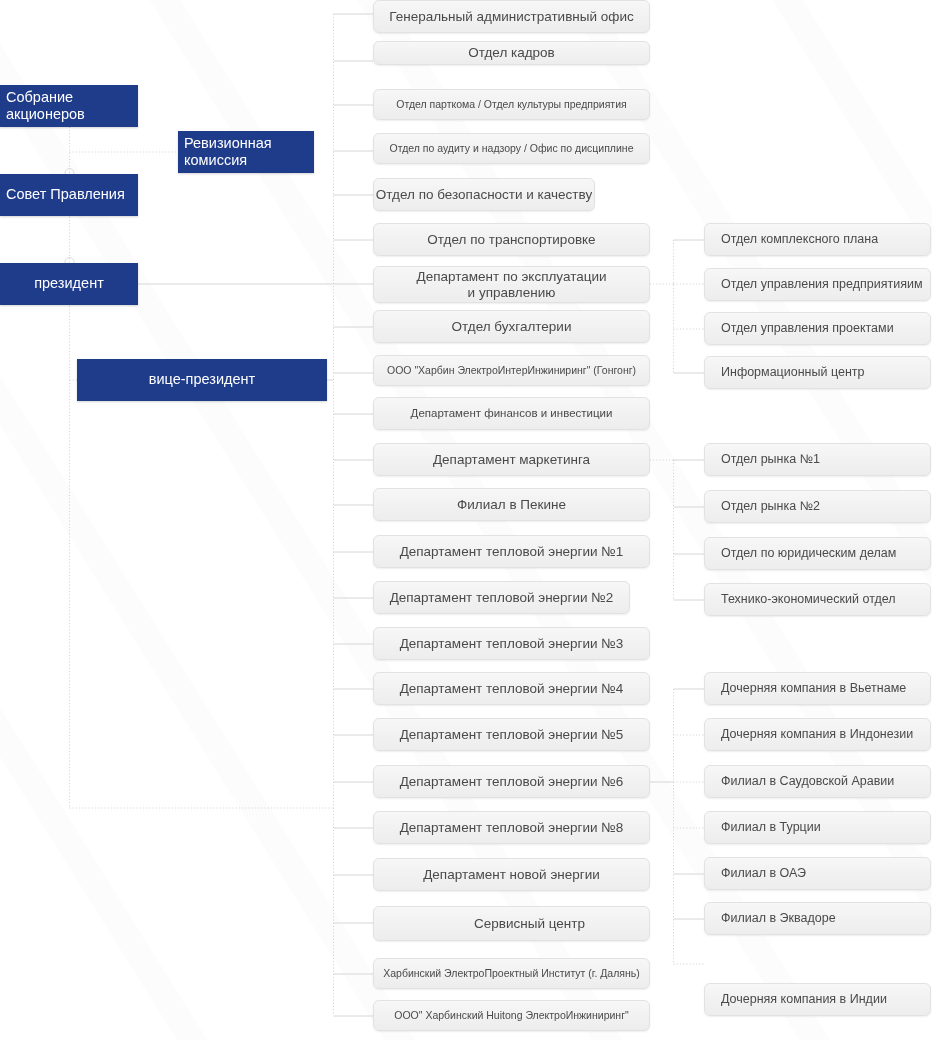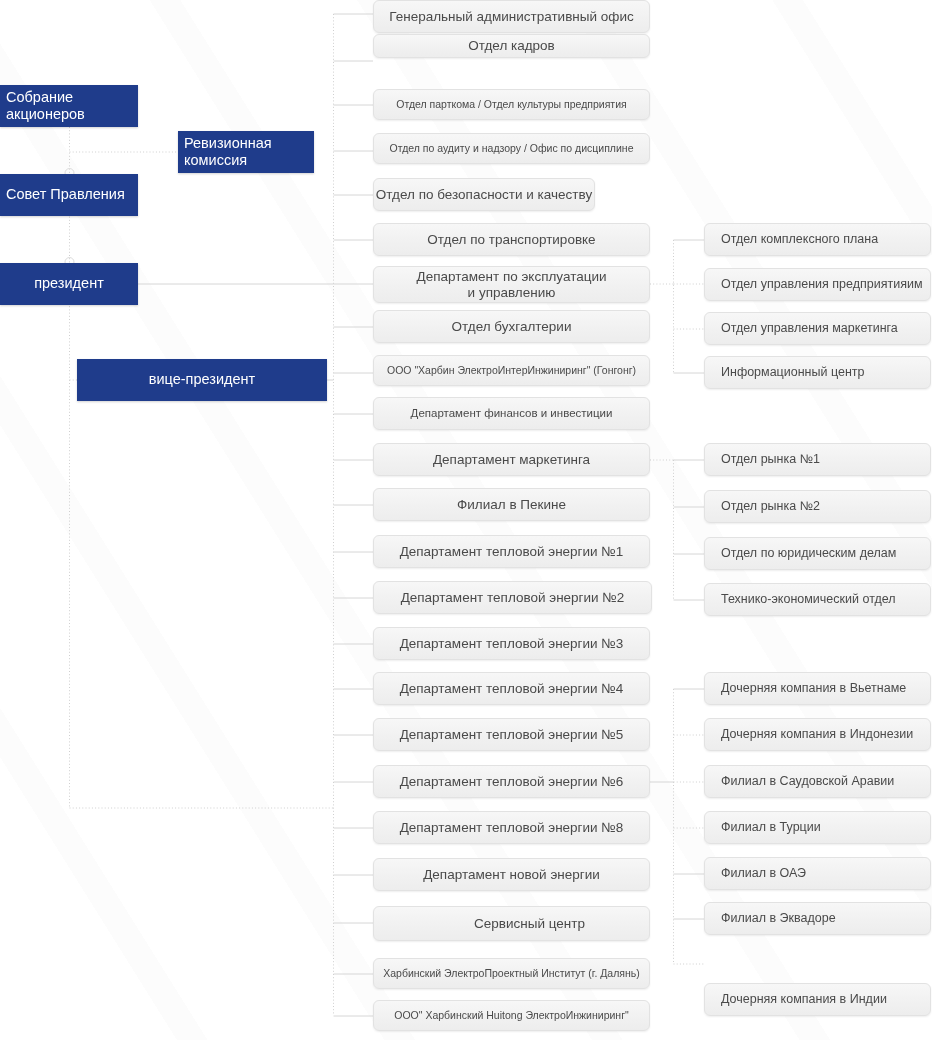--- a/index.html
+++ b/index.html
@@ -190,47 +190,47 @@
 
   <div class="node exec" style="left:0px; top:263px; width:138px; height:42px;">
     <span>президент</span>
   </div>
 
   <div class="node exec" style="left:77px; top:359px; width:250px; height:42px;">
     <span>вице-президент</span>
   </div>
 
   <div class="node dept" style="left:373px; top:0px;    width:277px; height:33px;"><span>Генеральный административный офис</span></div>
-  <div class="node dept" style="left:373px; top:34px;   width:277px; height:24px;"><span>Отдел кадров</span></div>
+  <div class="node dept" style="left:373px; top:41px;   width:277px; height:24px;"><span>Отдел кадров</span></div>
   <div class="node dept xs" style="left:373px; top:89px;  width:277px; height:31px;"><span>Отдел парткома / Отдел культуры предприятия</span></div>
   <div class="node dept xs" style="left:373px; top:133px; width:277px; height:31px;"><span>Отдел по аудиту и надзору / Офис по дисциплине</span></div>
   <div class="node dept" style="left:373px; top:178px; width:222px; height:33px;"><span>Отдел по безопасности и качеству</span></div>
   <div class="node dept" style="left:373px; top:223px; width:277px; height:33px;"><span>Отдел по транспортировке</span></div>
   <div class="node dept" style="left:373px; top:266px; width:277px; height:37px;"><span>Департамент по эксплуатации
 и управлению</span></div>
   <div class="node dept" style="left:373px; top:310px; width:277px; height:33px;"><span>Отдел бухгалтерии</span></div>
   <div class="node dept xs" style="left:373px; top:355px; width:277px; height:31px;"><span>ООО "Харбин ЭлектроИнтерИнжиниринг" (Гонгонг)</span></div>
   <div class="node dept sm" style="left:373px; top:397px; width:277px; height:33px;"><span>Департамент финансов и инвестиции</span></div>
   <div class="node dept" style="left:373px; top:443px; width:277px; height:33px;"><span>Департамент маркетинга</span></div>
   <div class="node dept" style="left:373px; top:488px; width:277px; height:33px;"><span>Филиал в Пекине</span></div>
   <div class="node dept" style="left:373px; top:535px; width:277px; height:33px;"><span>Департамент тепловой энергии №1</span></div>
-  <div class="node dept" style="left:373px; top:581px; width:279px; height:33px;"><span>Департамент тепловой энергии №2</span></div>
+  <div class="node dept" style="left:373px; top:581px; width:257px; height:33px;"><span>Департамент тепловой энергии №2</span></div>
   <div class="node dept" style="left:373px; top:627px; width:277px; height:33px;"><span>Департамент тепловой энергии №3</span></div>
   <div class="node dept" style="left:373px; top:672px; width:277px; height:33px;"><span>Департамент тепловой энергии №4</span></div>
   <div class="node dept" style="left:373px; top:718px; width:277px; height:33px;"><span>Департамент тепловой энергии №5</span></div>
   <div class="node dept" style="left:373px; top:765px; width:277px; height:33px;"><span>Департамент тепловой энергии №6</span></div>
   <div class="node dept" style="left:373px; top:811px; width:277px; height:33px;"><span>Департамент тепловой энергии №8</span></div>
   <div class="node dept" style="left:373px; top:858px; width:277px; height:33px;"><span>Департамент новой энергии</span></div>
   <div class="node dept" style="left:373px; top:906px; width:277px; height:35px;padding-left:36px;"><span>Сервисный центр</span></div>
   <div class="node dept xs" style="left:373px; top:958px; width:277px; height:31px;"><span>Харбинский ЭлектроПроектный Институт (г. Далянь)</span></div>
   <div class="node dept xs" style="left:373px; top:1000px; width:277px; height:31px;"><span>ООО" Харбинский Huitong ЭлектроИнжиниринг"</span></div>
 
   <div class="node dept align-left" style="left:704px; top:223px; width:227px; height:33px;"><span>Отдел комплексного плана</span></div>
   <div class="node dept align-left" style="left:704px; top:268px; width:227px; height:33px;"><span>Отдел управления предприятияим</span></div>
-  <div class="node dept align-left" style="left:704px; top:312px; width:227px; height:33px;"><span>Отдел управления маркетинга</span></div>
+  <div class="node dept align-left" style="left:704px; top:312px; width:227px; height:33px;"><span>Отдел управления проектами</span></div>
   <div class="node dept align-left" style="left:704px; top:356px; width:227px; height:33px;"><span>Информационный центр</span></div>
 
   <div class="node dept align-left" style="left:704px; top:443px; width:227px; height:33px;"><span>Отдел рынка №1</span></div>
   <div class="node dept align-left" style="left:704px; top:490px; width:227px; height:33px;"><span>Отдел рынка №2</span></div>
   <div class="node dept align-left" style="left:704px; top:537px; width:227px; height:33px;"><span>Отдел по юридическим делам</span></div>
   <div class="node dept align-left" style="left:704px; top:583px; width:227px; height:33px;"><span>Технико-экономический отдел</span></div>
 
   <div class="node dept align-left" style="left:704px; top:672px; width:227px; height:33px;"><span>Дочерняя компания в Вьетнаме</span></div>
   <div class="node dept align-left" style="left:704px; top:718px; width:227px; height:33px;"><span>Дочерняя компания в Индонезии</span></div>
   <div class="node dept align-left" style="left:704px; top:765px; width:227px; height:33px;"><span>Филиал в Саудовской Аравии</span></div>

